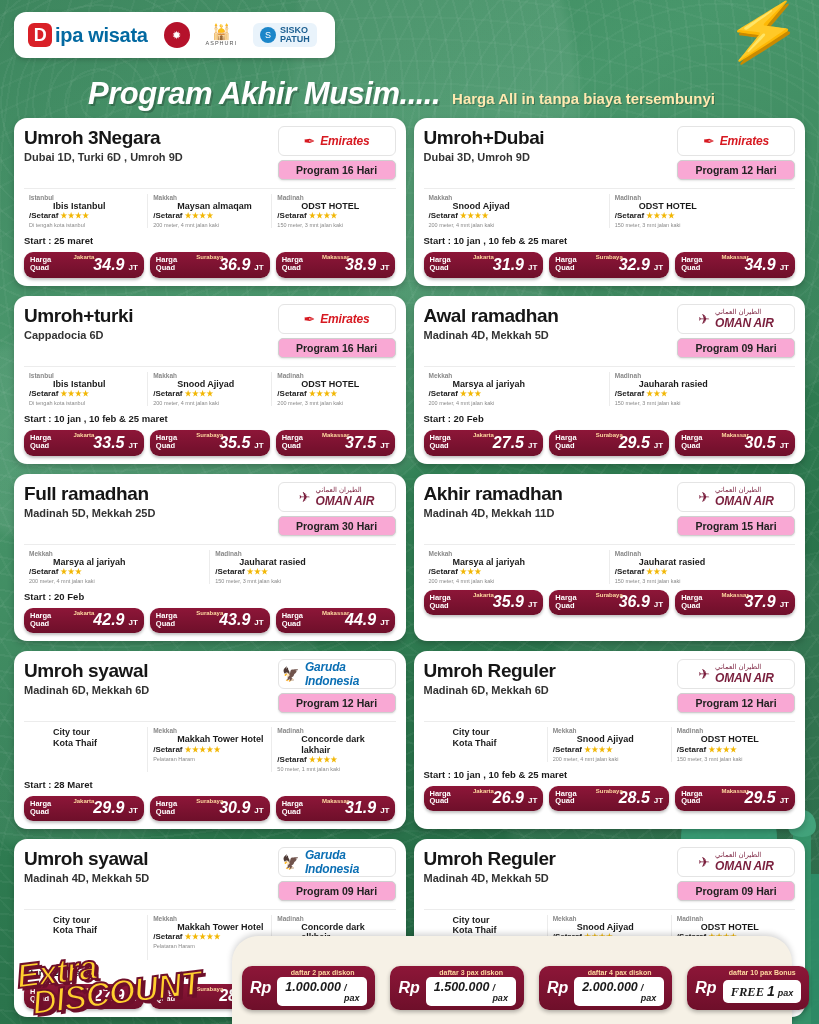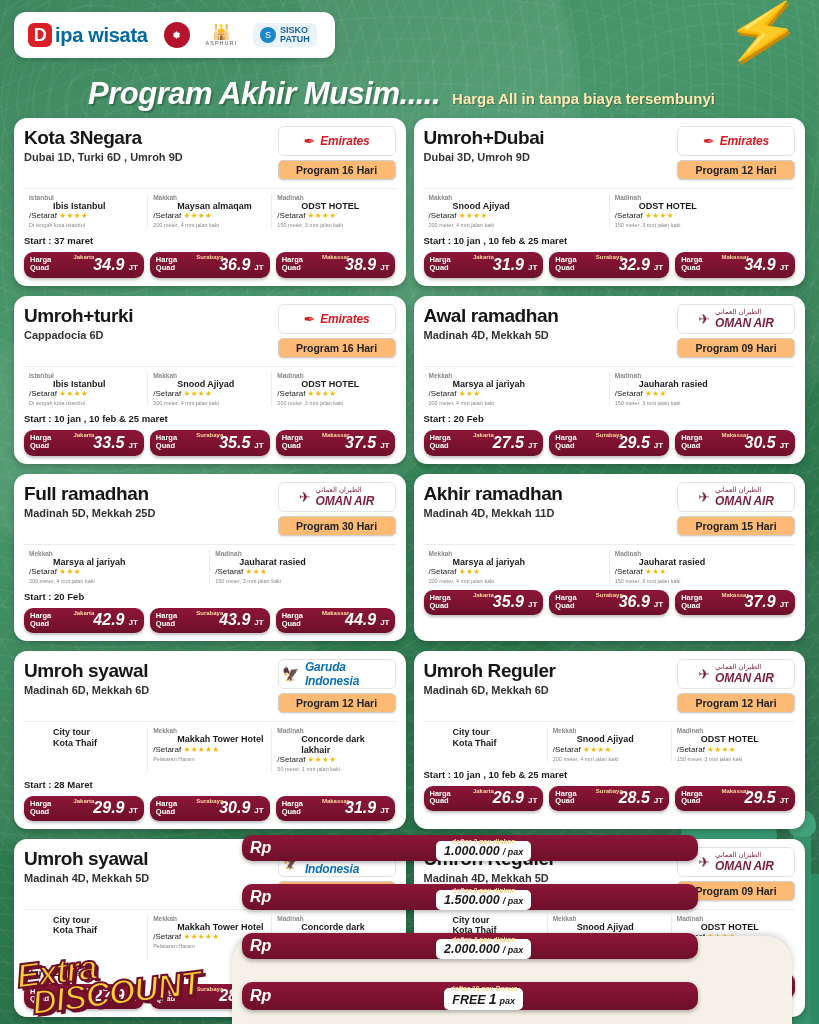--- a/index.html
+++ b/index.html
@@ -147,42 +147,42 @@
   }
   .airline.emirates { color: #d71921; }
   .airline.oman { color: #7a1f3d; }
   .airline.garuda { color: #0b6fb4; }
   .airline .al-name {
     font-size: 12px; font-weight: bold; font-style: italic; letter-spacing: -0.2px;
   }
   .airline .al-ar { font-size: 7px; display: block; font-style: normal; font-weight: normal; }
   .airline .al-mark { font-size: 14px; }
   .program-pill {
-    background: #fdba74;
+    background: #f9a8d4;
     border: 1px solid #cfcfcf;
     border-radius: 5px;
     font-size: 10.5px; font-weight: bold; color: #222;
     text-align: center;
     padding: 3px 4px;
     box-shadow: 0 1px 2px rgba(0,0,0,0.10);
   }
   .hotels {
     display: flex; gap: 0; margin-top: 8px;
     border-top: 1px solid #ececec;
     padding-top: 5px;
   }
   .hotel {
     flex: 1;
     padding: 0 5px;
     border-right: 1px solid #ececec;
   }
   .hotel:last-child { border-right: none; }
   .hotel .city { font-size: 6.5px; color: #8a8a8a; font-weight: bold; }
   .hotel .name { font-size: 9px; font-weight: bold; color: #1b1b1b; line-height: 1.12; padding-left: 24px; }
-  .hotel .setaraf { font-size: 8px; font-weight: normal; color: #222; }
+  .hotel .setaraf { font-size: 8px; font-weight: bold; color: #222; }
   .hotel .stars { color: #f2b705; font-size: 7.5px; letter-spacing: 0.5px; }
   .hotel .dist { font-size: 5.5px; color: #8a8a8a; margin-top: 2px; }
   .start {
     margin-top: 7px;
     font-size: 9.5px; font-weight: bold; color: #1b1b1b;
   }
   .prices {
     display: flex; gap: 6px; margin-top: 6px;
   }
   .price {
@@ -266,21 +266,21 @@
   .ribbon {
     position: absolute; left: 232px; bottom: -4px;
     width: 560px; height: 92px;
     background: #f6f1e6;
     border-radius: 26px 26px 0 0;
     box-shadow: 0 -2px 6px rgba(0,0,0,0.18);
   }
   .disc-row {
     position: absolute; left: 242px; bottom: 14px;
     width: 456px;
-    display: flex; gap: 23px; flex-direction: column;
+    display: flex; gap: 15px;
   }
   .disc {
     flex: 1;
     background: linear-gradient(180deg, #8d1638 0%, #6e0f2a 100%);
     border-radius: 10px;
     color: #fff;
     height: 44px;
     display: flex; align-items: center; gap: 6px;
     padding: 0 8px;
     position: relative;
@@ -294,21 +294,21 @@
   .disc .val {
     margin: 6px auto 0 auto;
     background: #ffffff; color: #1b1b1b;
     font-size: 12.5px; font-weight: bold; font-style: italic;
     border-radius: 5px;
     padding: 3px 8px;
     display: flex; align-items: baseline; gap: 3px;
   }
   .disc .val .per { font-size: 9px; font-weight: bold; }
   .free-val { display: flex; align-items: baseline; gap: 4px; }
-  .free-val .free { font-size: 12.5px; font-weight: bold; font-style: italic; }
+  .free-val .free { font-size: 12.5px; font-weight: bold; font-style: italic; font-family: Liberation Serif, serif; }
   .free-val .num { font-size: 14px; font-weight: bold; }
 </style>
 </head>
 <body>
 
 <div id="poster">
 
   <div class="header-row">
     <div class="logo-bar">
       <div class="brand">
@@ -356,21 +356,21 @@
 
   <div class="title-wrap">
     <div class="title-main">Program Akhir Musim.....</div>
     <div class="title-sub">Harga All in tanpa biaya tersembunyi</div>
   </div>
 
   <div class="grid" id="grid">
       <div class="card">
     <div class="card-head">
       <div>
-        <div class="card-title">Kota 3Negara</div>
+        <div class="card-title">Umroh 3Negara</div>
         <div class="card-sub">Dubai 1D, Turki 6D , Umroh 9D</div>
       </div>
       <div class="airline-box">
         <div class="airline emirates">
           <span class="al-mark">✒</span>
           <span class="al-name">
             
             <span>Emirates</span>
           </span>
         </div>
@@ -390,21 +390,21 @@
       <div class="setaraf"><span>/Setaraf</span> <span class="stars">★★★★</span></div>
       <div class="dist">200 meter, 4 mnt jalan kaki</div>
     </div>
     <div class="hotel">
       <div class="city">Madinah</div>
       <div class="name">ODST HOTEL</div>
       <div class="setaraf"><span>/Setaraf</span> <span class="stars">★★★★</span></div>
       <div class="dist">150 meter, 3 mnt jalan kaki</div>
     </div>
         </div>
-    <div class="start">Start : 37 maret</div>
+    <div class="start">Start : 25 maret</div>
     <div class="prices">
     <div class="price">
       <div class="city">Jakarta</div>
       <div class="lab">Harga<br>Quad</div>
       <div class="amt">34.9</div>
       <div class="unit">JT</div>
     </div>
     <div class="price">
       <div class="city">Surabaya</div>
       <div class="lab">Harga<br>Quad</div>

